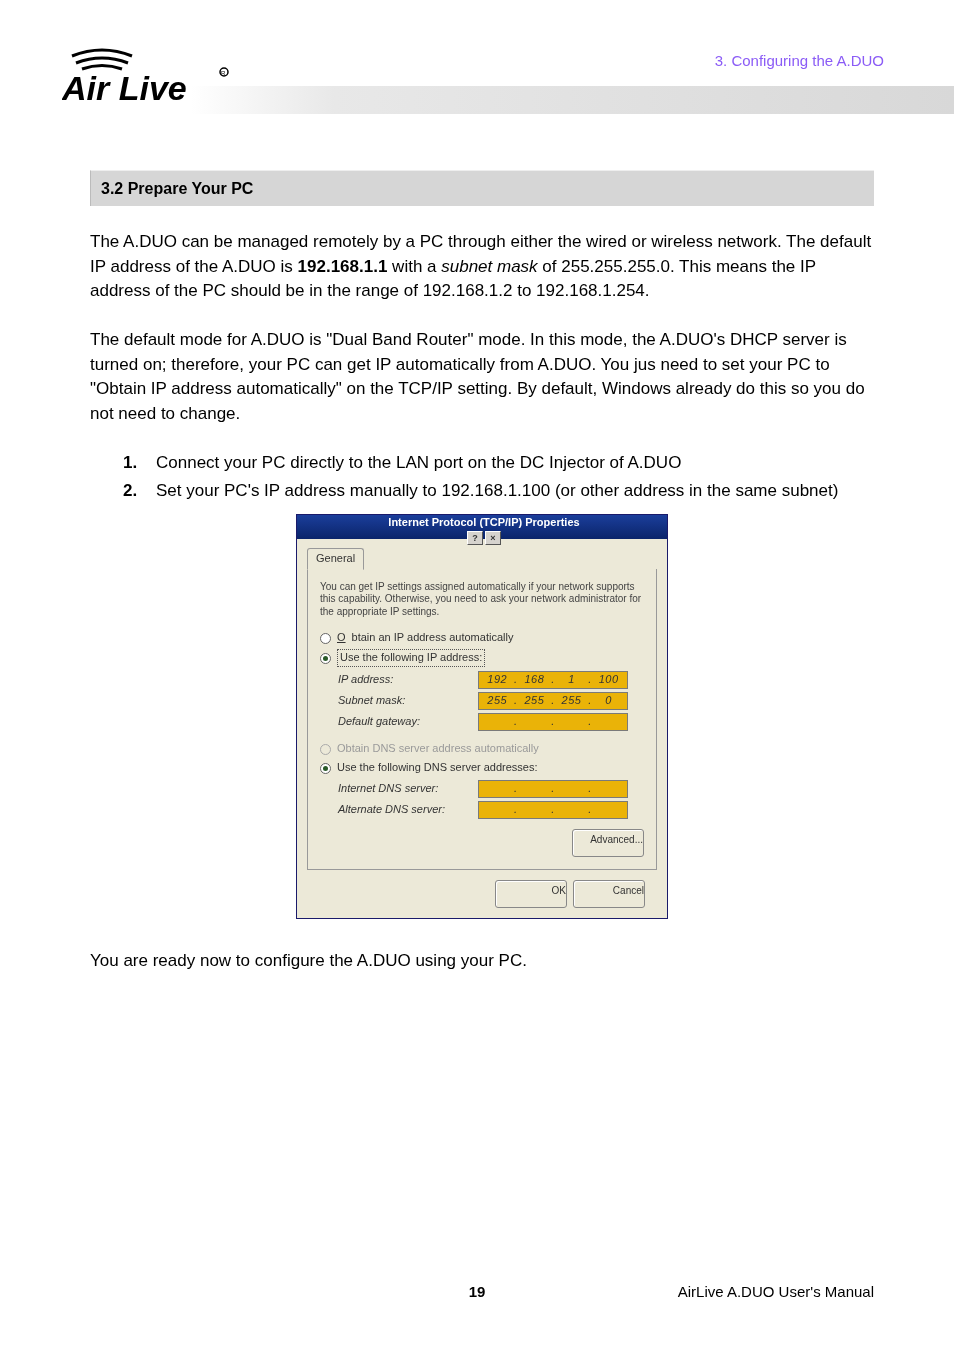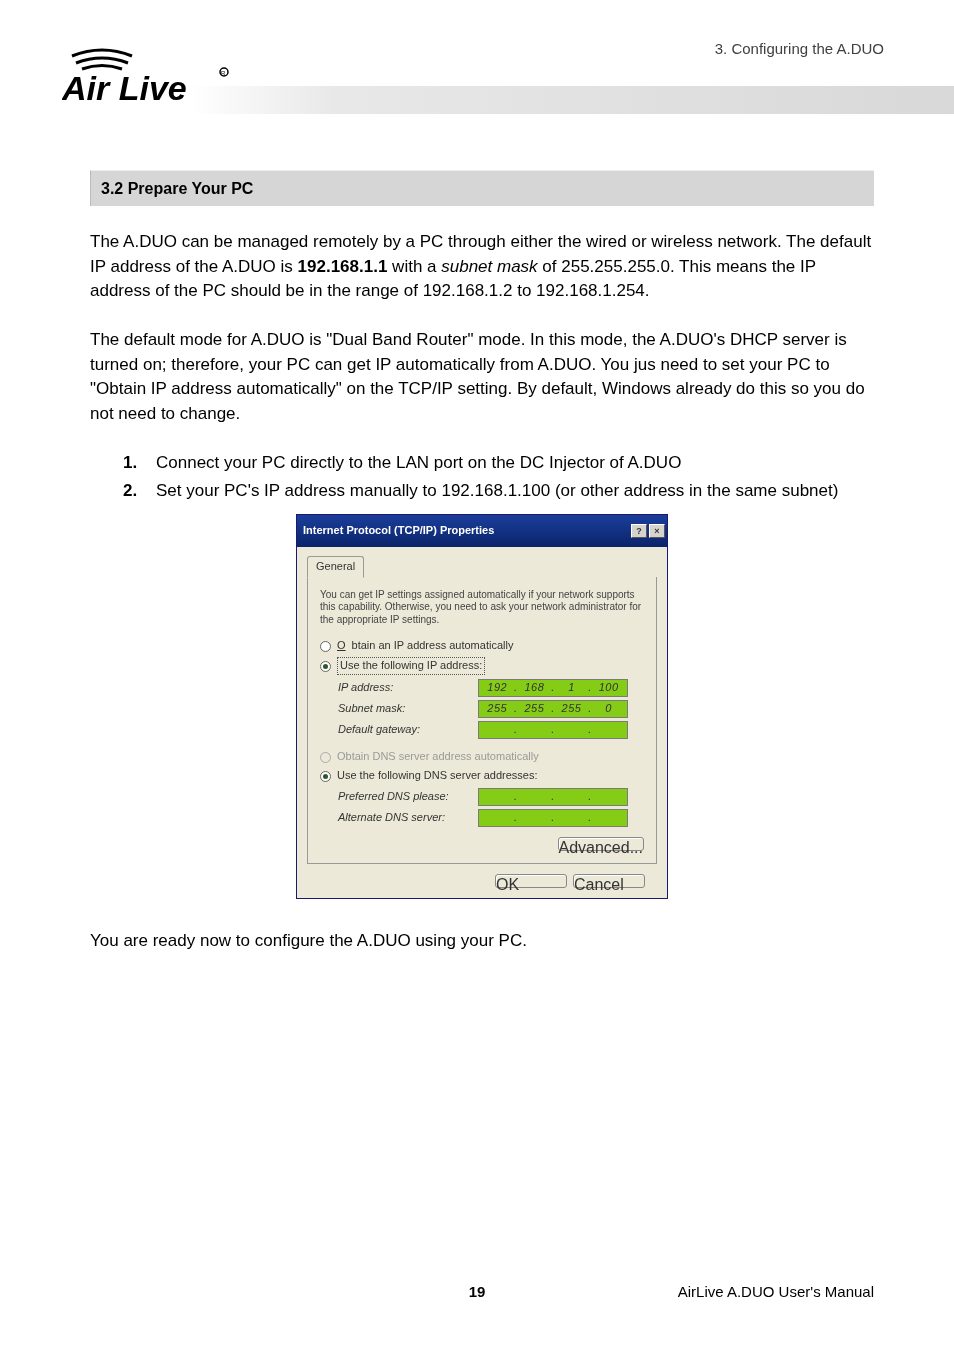--- a/index.html
+++ b/index.html
@@ -19,24 +19,24 @@
   .header-band {
     position: absolute;
     top: 86px;
     left: 0;
     right: 0;
     height: 28px;
     background: linear-gradient(to right, #fff 0%, #fff 20%, #e8e8e8 35%, #d8d8d8 100%);
   }
   .header-chapter {
     position: absolute;
-    top: 40px;
+    top: 52px;
     right: 70px;
     font-size: 15px;
-    color: #404040;
+    color: #8b5cf6;
   }
   .logo {
     position: absolute;
     top: 42px;
     left: 62px;
     width: 180px;
   }
   .content {
     padding: 40px 80px 0 90px;
     font-size: 17px;
@@ -76,26 +76,27 @@
     width: 372px;
     border: 1px solid #1a1a6a;
     background: #ece9d8;
     font-family: Tahoma, Arial, sans-serif;
     font-size: 11px;
     color: #333;
   }
   .titlebar {
     background: linear-gradient(to bottom, #1b3e9b, #0a246a);
     color: #fff;
-    height: 32px;
+    height: 24px;
     display: flex;
     align-items: center;
     padding: 0 2px 0 6px;
     font-weight: bold;
     font-size: 11px;
+    flex-direction: column;
   }
   .titlebar-title { flex: 1; }
   .title-buttons { display: flex; gap: 2px; }
   .title-btn {
     width: 16px; height: 14px;
     background: #d6d3ce;
     border: 1px solid #fff;
     border-right-color: #555;
     border-bottom-color: #555;
     color: #333;
@@ -172,43 +173,43 @@
     font-size: 11px;
   }
   .field-label {
     width: 140px;
     color: #333;
   }
   .ip-input {
     width: 150px;
     height: 18px;
     border: 1px solid #7a7a7a;
-    background: #84cc16;
+    background: #eab308;
     display: flex;
     align-items: center;
     justify-content: space-around;
     padding: 0 4px;
     font-size: 11px;
     letter-spacing: 0.5px;
   }
   .ip-input span { min-width: 24px; text-align: center; }
   .ip-input .dot { min-width: 4px; color: #333; }
   .btn-row {
     display: flex;
     justify-content: flex-end;
     margin-top: 10px;
   }
   .win-btn {
     min-width: 72px;
-    height: 14px;
+    height: 28px;
     background: #ece9d8;
     border: 1px solid #888;
     border-radius: 3px;
-    font-size: 16px;
-    text-align: left;
+    font-size: 10px;
+    text-align: right;
     line-height: 20px;
     margin-left: 6px;
     box-shadow: inset 1px 1px 0 #fff;
   }
   .btn-row-outer {
     display: flex;
     justify-content: flex-end;
     padding: 10px 12px 0 0;
   }
 
@@ -335,21 +336,21 @@
             <div class="radio disabled"></div>
             <span class="disabled-text">Obtain DNS server address automatically</span>
           </div>
           <div class="radio-row">
             <div class="radio selected"></div>
             <span>Use the following DNS server addresses:</span>
           </div>
 
           <div class="field-grid">
             <div class="field-row">
-              <div class="field-label">Preferred DNS please:</div>
+              <div class="field-label">Internet DNS server:</div>
               <div class="ip-input">
                 <span></span>
                   <span class="dot">.</span>
                 <span></span>
                   <span class="dot">.</span>
                 <span></span>
                   <span class="dot">.</span>
                 <span></span>
               </div>
             </div>

